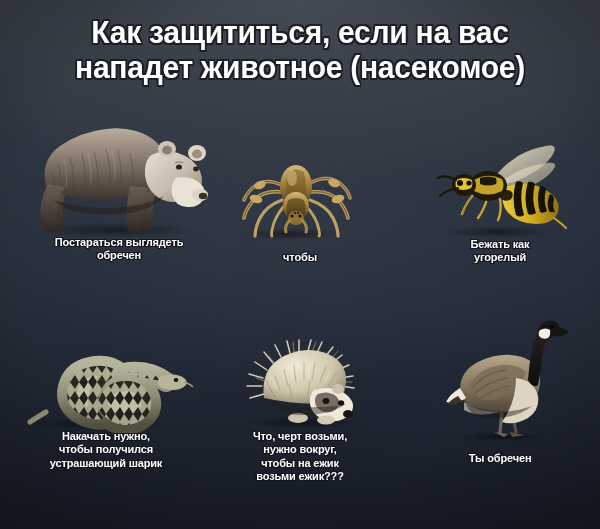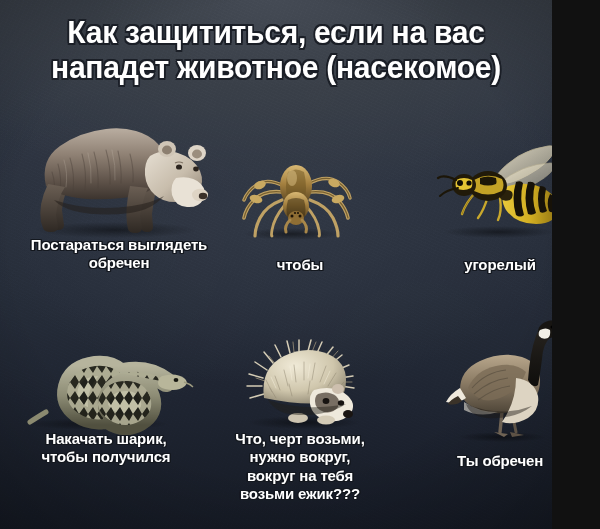--- a/index.html
+++ b/index.html
@@ -1,18 +1,18 @@
 <!DOCTYPE html>
 <html><head>
 <meta charset="utf-8">
 <style>
   html,body{margin:0;padding:0;background:#111;}
   #meme{
     position:relative;
-    width:552px;height:529px;
+    width:600px;height:529px;
     overflow:hidden;
     font-family:"Liberation Sans", sans-serif;
     background:
       radial-gradient(ellipse 120% 60% at 50% 0%, #454b55 0%, #3a4049 28%, rgba(58,64,73,0) 60%),
       radial-gradient(ellipse 80% 50% at 50% 38%, #323946 0%, rgba(50,57,70,0) 70%),
       linear-gradient(#3b414b 0%, #333a46 14%, #2b323f 34%, #262d3a 55%, #1e2431 78%, #161b26 100%);
   }
   #grain{
     position:absolute;inset:0;
     opacity:.5;pointer-events:none;
@@ -48,21 +48,21 @@
   }
   .title .l{display:block;}
 
   
   .cell{position:absolute;}
   .caption{
     position:absolute;
     text-align:center;
     color:#fff;
     font-weight:bold;
-    font-size:15px;
+    font-size:11px;
     line-height:1.22;
     letter-spacing:-.15px;
     z-index:5;
     text-shadow:
       -1.2px -1.2px 0 #14181f, 1.2px -1.2px 0 #14181f,
       -1.2px  1.2px 0 #14181f, 1.2px  1.2px 0 #14181f,
        0 -1.3px 0 #14181f, 0 1.3px 0 #14181f,
       -1.3px 0 0 #14181f, 1.3px 0 0 #14181f;
   }
   .animal{position:absolute;z-index:3;}
@@ -289,21 +289,21 @@
         <circle cx="36" cy="41" r="3" fill="#0f0c04"></circle>
         <circle cx="45" cy="41" r="2.6" fill="#0f0c04"></circle>
 
         <path d="M32 38 q-12 -6 -18 -2" stroke="#1c1608" stroke-width="2.2" fill="none" stroke-linecap="round"></path>
         <path d="M34 46 q-12 2 -18 8" stroke="#1c1608" stroke-width="2" fill="none" stroke-linecap="round"></path>
 
         <path d="M130 76 q8 6 12 10" stroke="#c9a82c" stroke-width="2" fill="none" stroke-linecap="round"></path>
       </svg>
     </div>
     <div class="caption" style="left:420px;top:238px;width:160px;">
-      <br>
+      <span>Бежать как</span><br>
       <span>угорелый</span>
     </div>
   </div>
 
   <div class="cell">
     <div class="shadow" style="left:28px;top:418px;width:140px;height:12px;"></div>
     <div class="animal" style="left:16px;top:326px;">
       <svg width="172" height="100" viewBox="0 0 172 100">
         <defs>
           <linearGradient id="snSkin" x1="0" y1="0" x2="0" y2="1">
@@ -365,22 +365,23 @@
                  q18 -4 30 6" fill="none" stroke="#171812" stroke-width="20" stroke-linecap="round" stroke-linejoin="round" opacity=".18"></path>
 
         <path d="M146 50 q14 -4 22 2 q5 4 1 8 q-7 6 -20 3 q-7 -2 -7 -6 q0 -5 4 -7z" fill="#b8b69a"></path>
         <ellipse cx="160" cy="54" rx="2.4" ry="2" fill="#15160f"></ellipse>
         <path d="M168 56 q6 2 9 5" stroke="#9d9b80" stroke-width="1.4" fill="none"></path>
 
         <path d="M30 86 q-10 6 -16 10" stroke="#8b8a70" stroke-width="5" fill="none" stroke-linecap="round"></path>
       </svg>
     </div>
     <div class="caption" style="left:0px;top:430px;width:212px;">
-      <span>Накачать шарик,</span><br>
+      <span>Накачать нужно,</span><br>
       <span>чтобы получился</span><br>
+      <span>устрашающий шарик</span>
     </div>
   </div>
 
   <div class="cell">
     <div class="shadow" style="left:248px;top:416px;width:112px;height:13px;"></div>
     <div class="animal" style="left:242px;top:340px;">
       <svg width="126" height="86" viewBox="0 0 126 86">
         <defs>
           <radialGradient id="hhBody" cx=".38" cy=".3" r=".85">
             <stop offset="0" stop-color="#f0ead7"></stop>
@@ -450,21 +451,21 @@
 
         <ellipse cx="56" cy="78" rx="10" ry="5" fill="#cdc4b0"></ellipse>
         <ellipse cx="84" cy="80" rx="9" ry="4.5" fill="#d4cbb7"></ellipse>
 
         <path d="M26 60 q34 12 78 4 q-18 12 -48 11 q-22 -1 -30 -15z" fill="#221e19" opacity=".45"></path>
       </svg>
     </div>
     <div class="caption" style="left:212px;top:430px;width:176px;text-align:center;">
       <span>Что, черт возьми,</span><br>
       <span>нужно вокруг,</span><br>
-      <span>вокруг на тебя</span><br>
+      <span>чтобы на ежик</span><br>
       <span>возьми ежик???</span>
     </div>
   </div>
 
   <div class="cell">
     <div class="shadow" style="left:458px;top:432px;width:88px;height:10px;"></div>
     <div class="animal" style="left:446px;top:308px;">
       <svg width="120" height="130" viewBox="0 0 120 130">
         <defs>
           <linearGradient id="gsBody" x1="0" y1="0" x2="0" y2="1">

